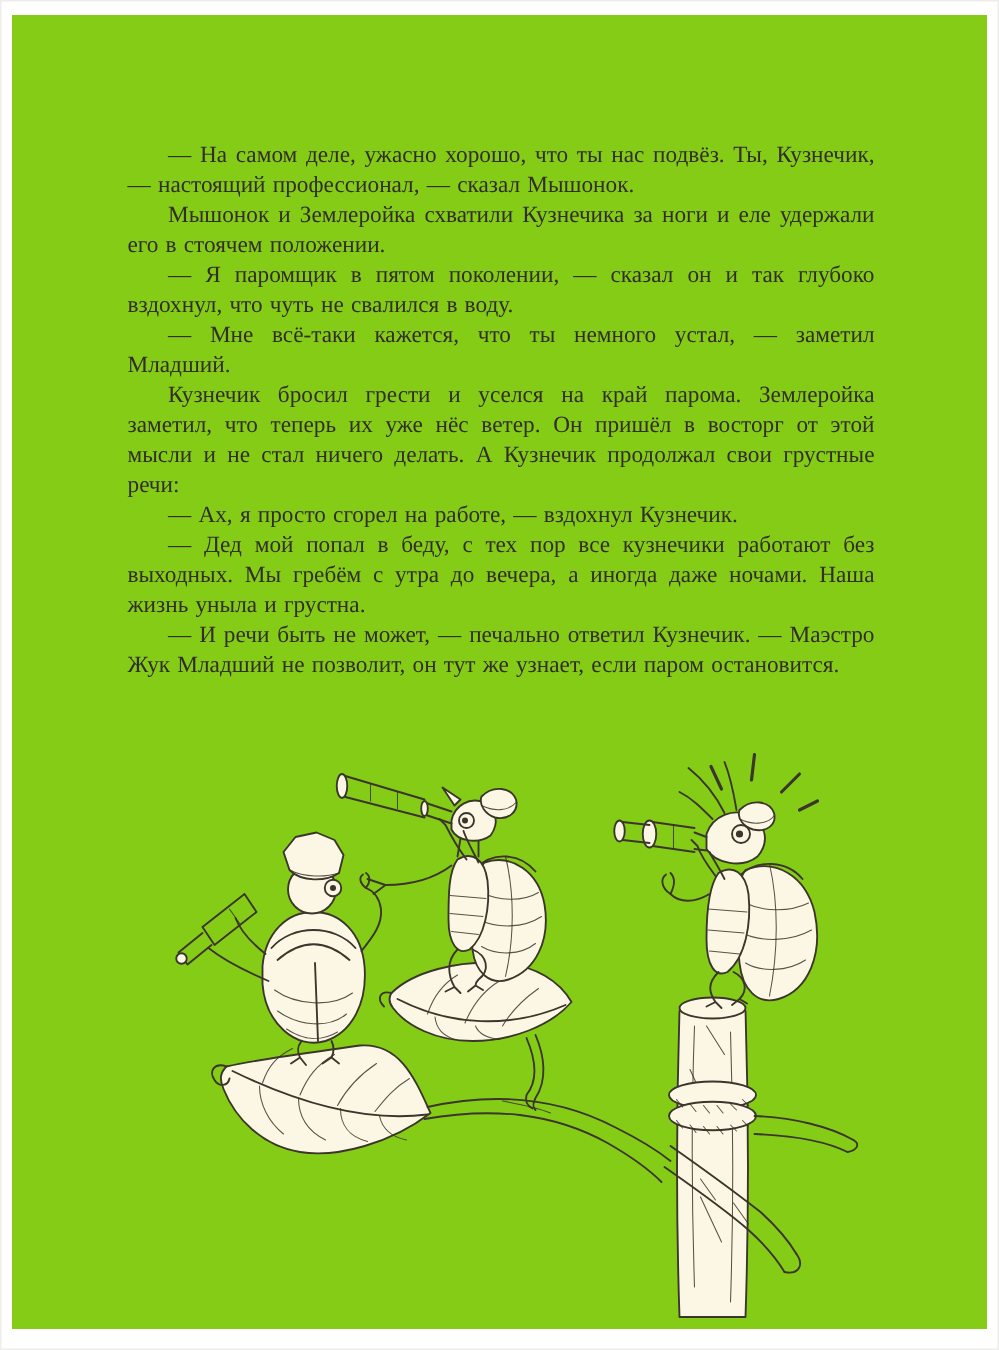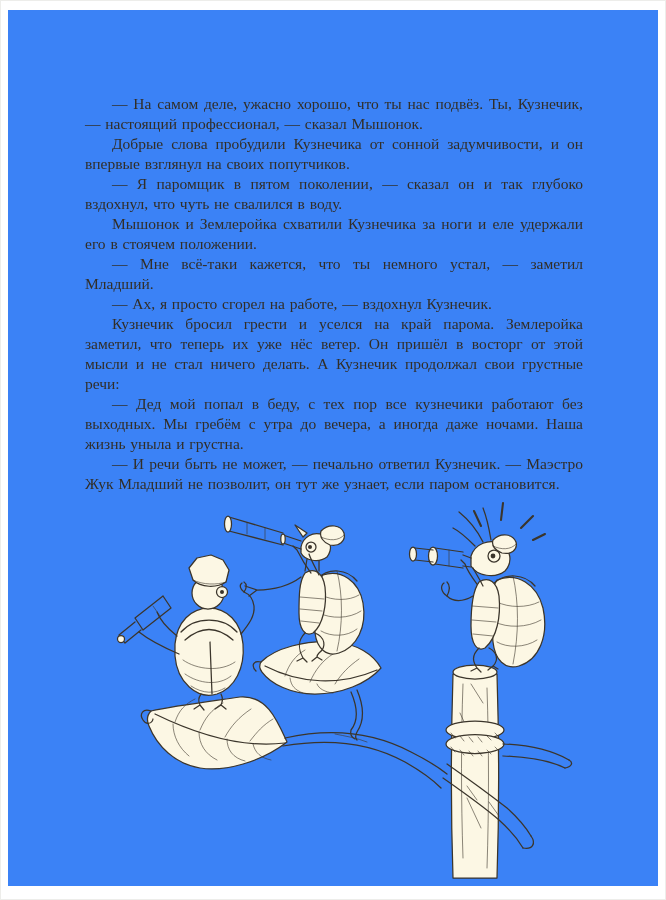--- a/index.html
+++ b/index.html
@@ -7,21 +7,21 @@
     width:666px;height:900px;position:relative;overflow:hidden;
     background:#ffffff;
     font-family:"Liberation Serif", serif;
   }
   .outer-frame{
     position:absolute;inset:0;border:1px solid #ededea;box-sizing:border-box;
     background:#ffffff;
   }
   .page{
     position:absolute;left:8px;top:10px;width:650px;height:876px;
-    background:#3b82f6;
+    background:#84cc16;
   }
   .text-block{
     position:absolute;left:77px;top:84px;width:498px;
     color:#322e27;
     font-size:15.5px;line-height:20px;
     text-align:justify;
   }
   .text-block p{
     margin:0;padding:0;text-indent:27px;
     word-spacing:0.06em;
@@ -39,26 +39,25 @@
 </style>
 </head>
 <body>
 
 <div class="outer-frame"></div>
 
 <div class="page">
 
   <div class="text-block">
     <p>— На самом деле, ужасно хорошо, что ты нас подвёз. Ты, Кузнечик, — настоящий профессионал, — сказал Мышонок.</p>
-    <p>Добрые слова пробудили Кузнечика от сонной задумчивости, и он впервые взглянул на своих попутчиков.</p>
+    <p>Мышонок и Землеройка схватили Кузнечика за ноги и еле удержали его в стоячем положении.</p>
     <p>— Я паромщик в пятом поколении, — сказал он и так глубоко вздохнул, что чуть не свалился в воду.</p>
-    <p>Мышонок и Землеройка схватили Кузнечика за ноги и еле удержали его в стоячем положении.</p>
     <p>— Мне всё-таки кажется, что ты немного устал, — заметил Младший.</p>
+    <p>Кузнечик бросил грести и уселся на край парома. Землеройка заметил, что теперь их уже нёс ветер. Он пришёл в восторг от этой мысли и не стал ничего делать. А Кузнечик продолжал свои грустные речи:</p>
     <p>— Ах, я просто сгорел на работе, — вздохнул Кузнечик.</p>
-    <p>Кузнечик бросил грести и уселся на край парома. Землеройка заметил, что теперь их уже нёс ветер. Он пришёл в восторг от этой мысли и не стал ничего делать. А Кузнечик продолжал свои грустные речи:</p>
     <p>— Дед мой попал в беду, с тех пор все кузнечики работают без выходных. Мы гребём с утра до вечера, а иногда даже ночами. Наша жизнь уныла и грустна.</p>
     <p>— И речи быть не может, — печально ответил Кузнечик. — Маэстро Жук Младший не позволит, он тут же узнает, если паром остановится.</p>
   </div>
 
   <div class="illustration" role="img" aria-label="Ink drawing: three beetle sailors with spyglasses — one on a large leaf, one with a long telescope on a smaller leaf, and a startled one standing on a rope-wrapped mooring post, all joined by a winding branch.">
     <svg viewBox="0 0 470 392" xmlns="http://www.w3.org/2000/svg">
 
       <g>
         <path class="f" d="M46,213 C68,208 100,204 135,199 C162,197 172,222 182,244
                            C156,264 120,274 95,270 C70,266 52,248 44,228 C41,221 42,217 46,213 Z"></path>

